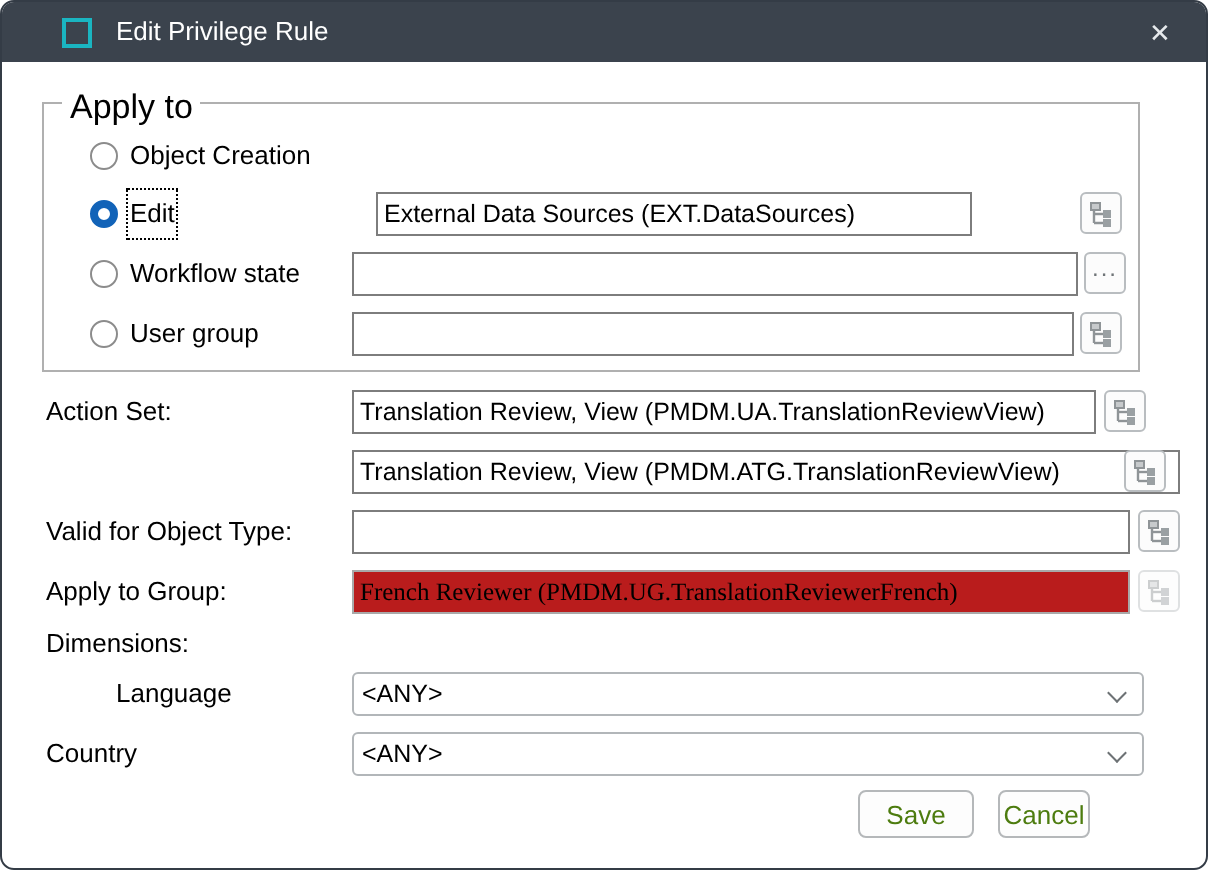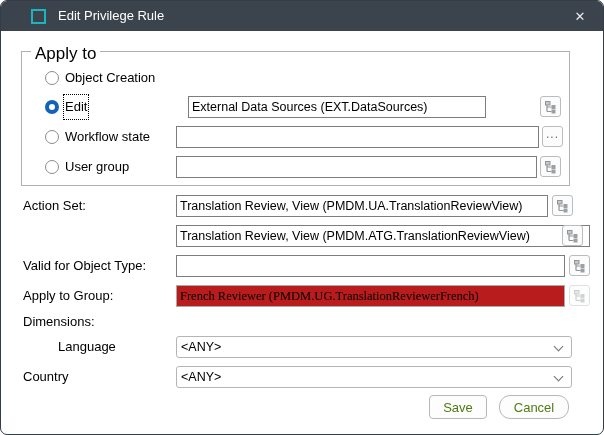--- a/index.html
+++ b/index.html
@@ -129,15 +129,15 @@
     <span class="chev"></span>
   </div>
 
   <span class="lbl" style="left:22px;top:365px;">Country</span>
   <div class="combo" style="left:175px;top:365px;width:396px;">
     <span>&lt;ANY&gt;</span>
     <span class="chev"></span>
   </div>
 
   <button class="btn" style="left:428px;top:394px;width:58px;">Save</button>
-  <button class="btn" style="left:498px;top:394px;width:70px;border-radius:11px;">Cancel</button>
+  <button class="btn" style="left:498px;top:394px;width:46px;">Cancel</button>
 
 </div>
 
 </body></html>

